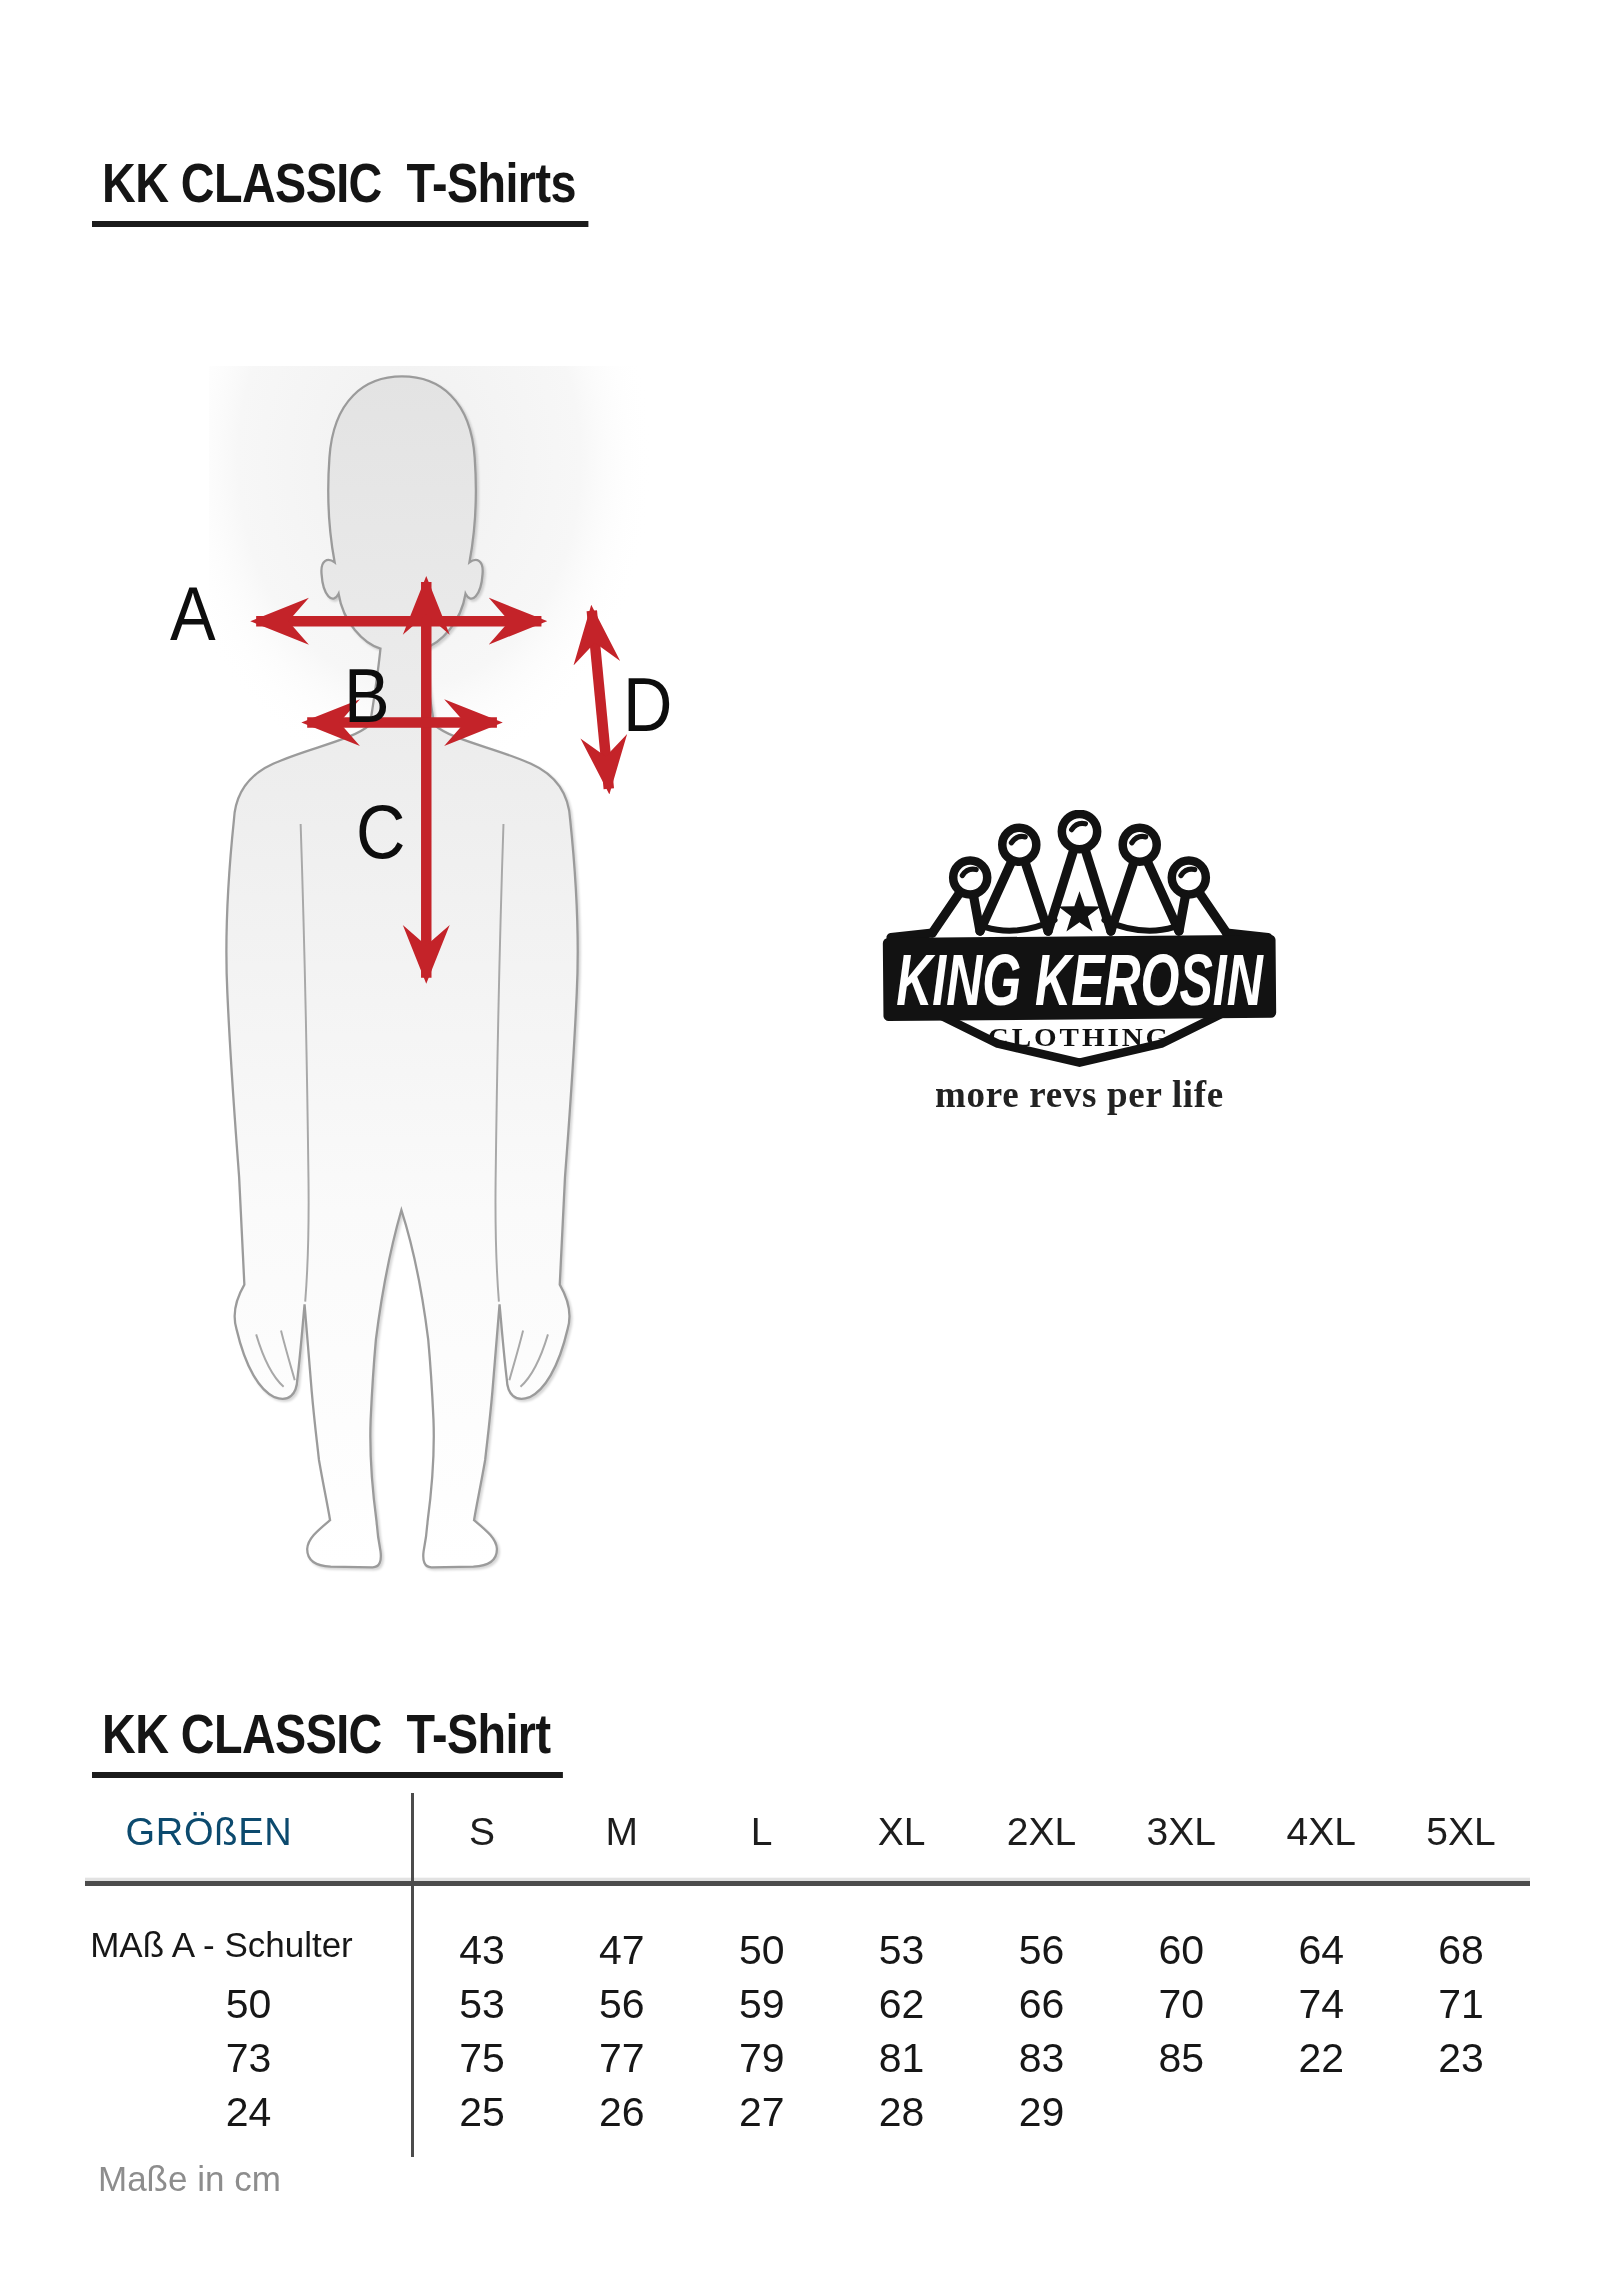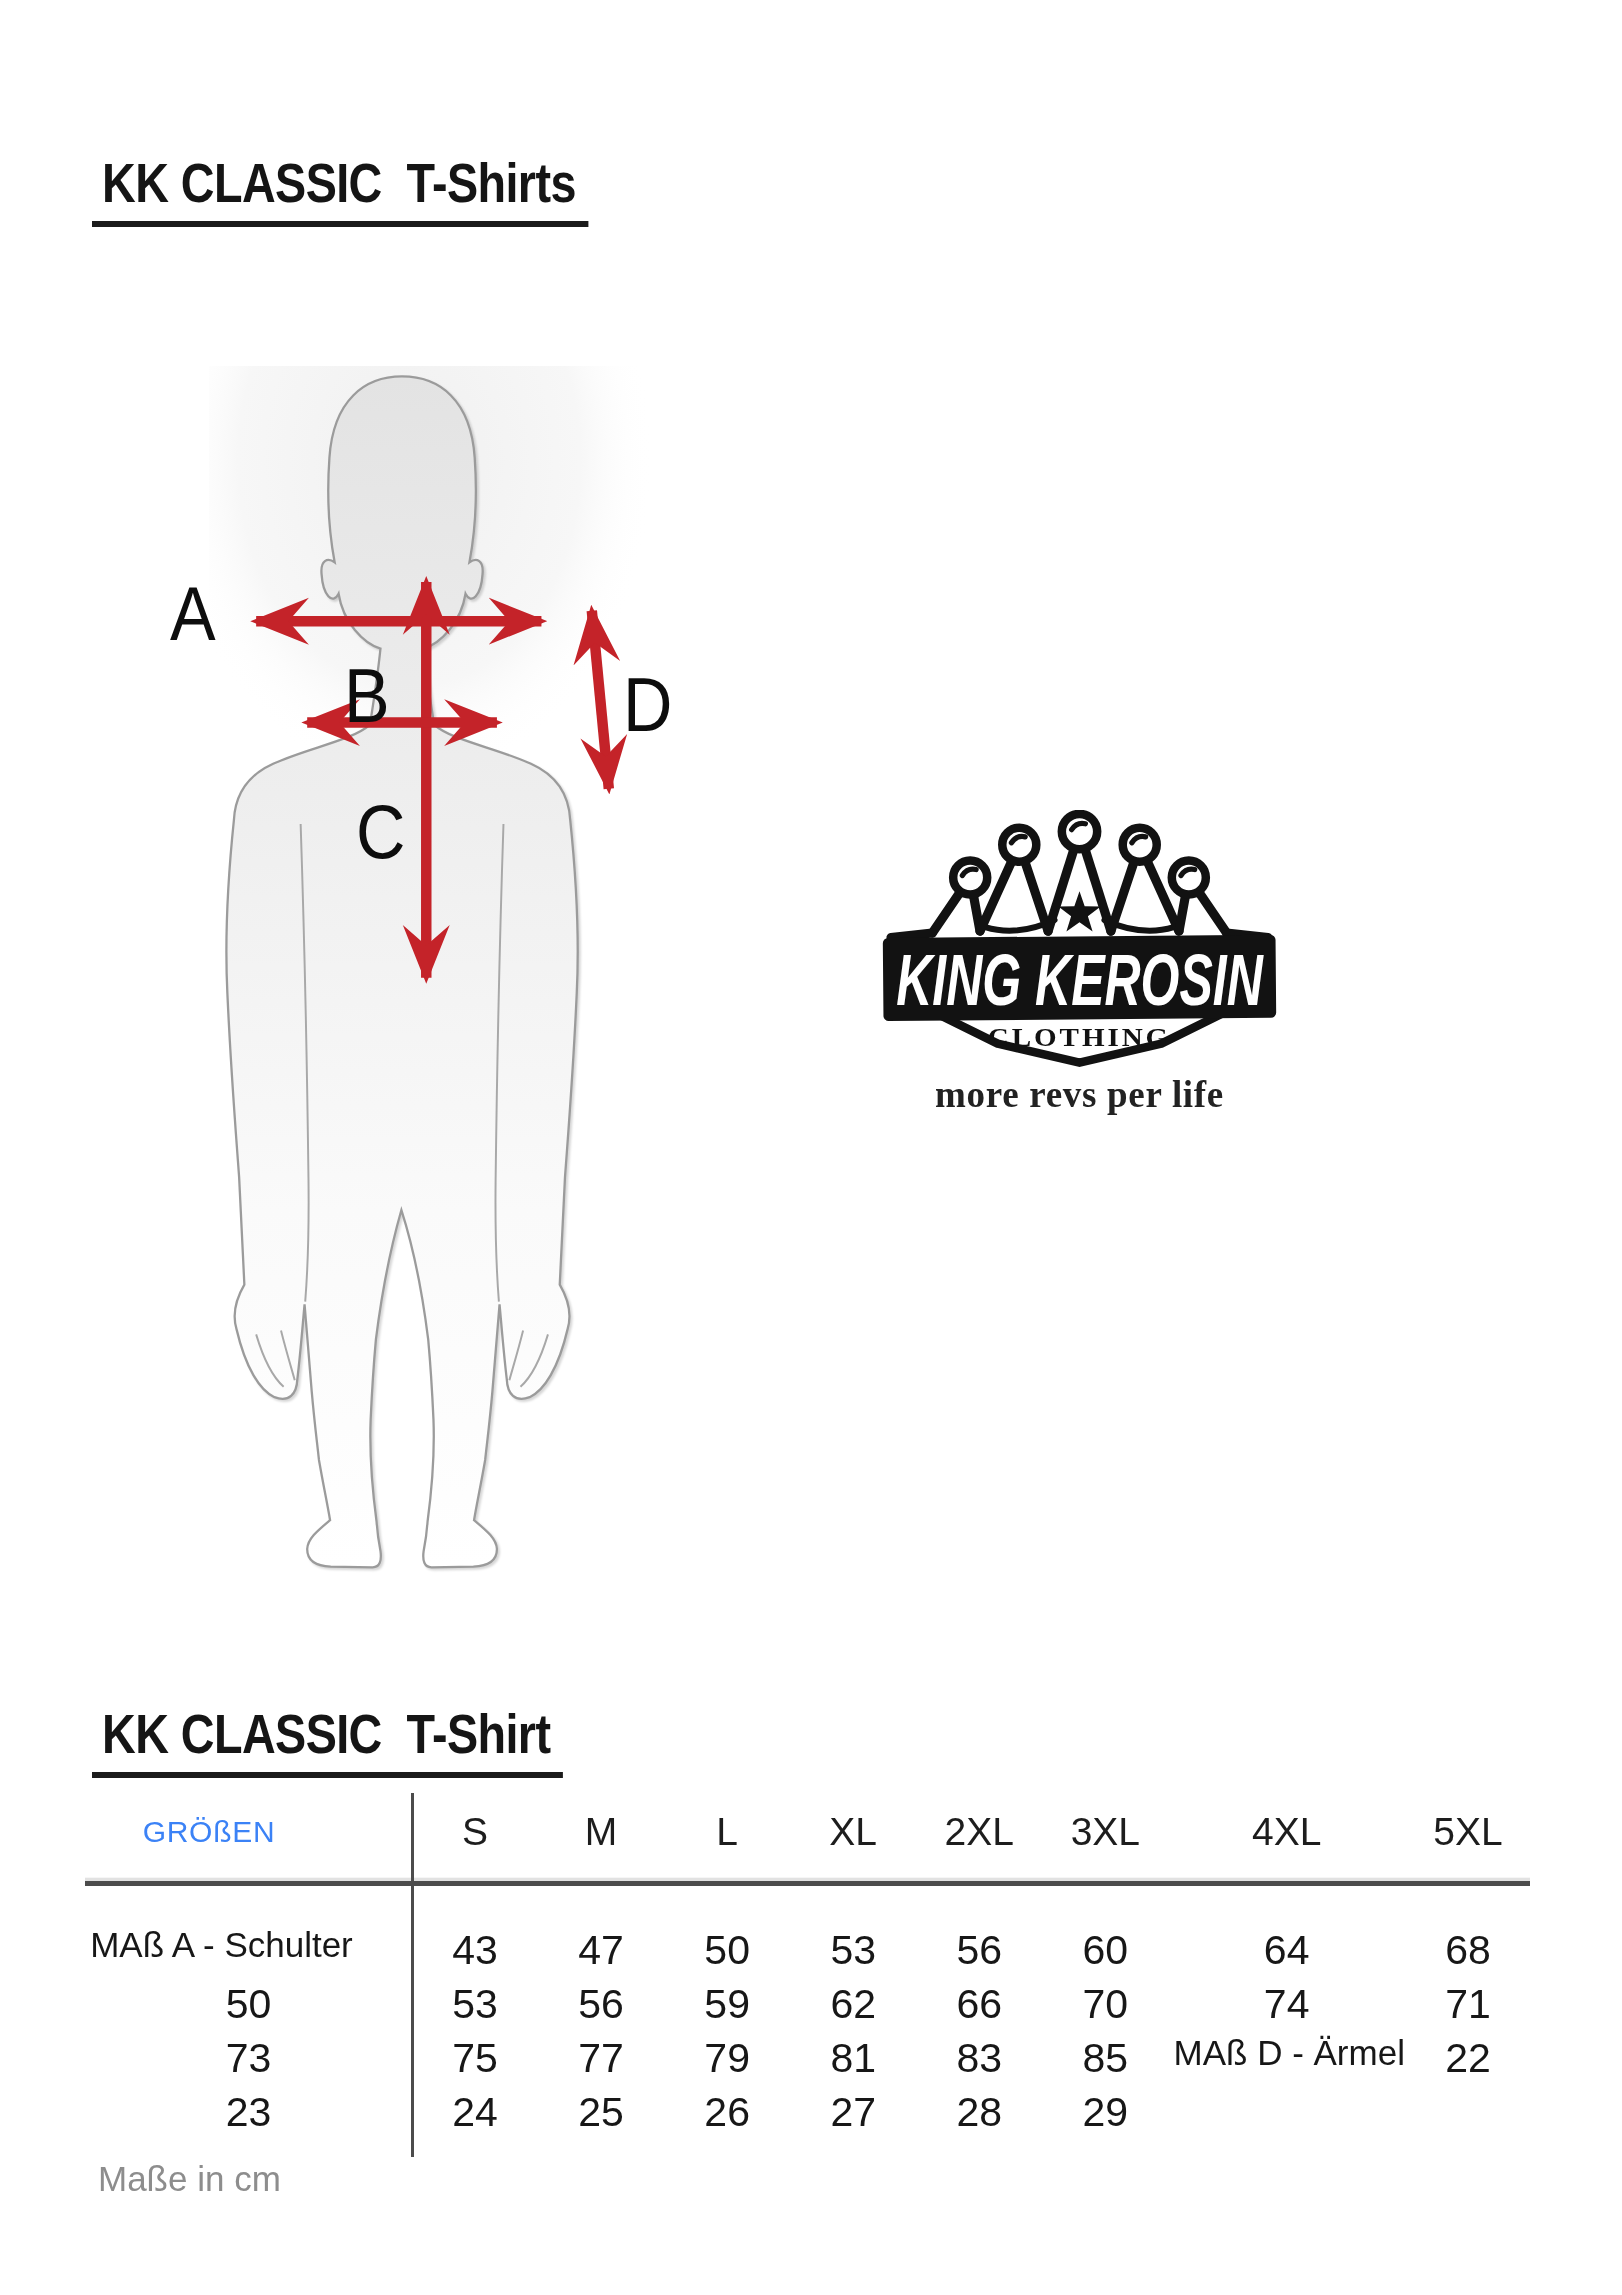--- a/index.html
+++ b/index.html
@@ -42,22 +42,22 @@
   }
 
   
   #size-table {
     left:85px; top:1785px; width:1446px;
     display:grid;
     grid-template-columns:327px repeat(8, 1fr);
   }
   #size-table .cell { display:flex; align-items:center; }
   #size-table .corner {
-    height:94px; font-size:30px; letter-spacing:0.7px;
-    justify-content:center; padding-right:79px; color:#3b82f6;text-align:right;
+    height:94px; font-size:38px; letter-spacing:0.7px;
+    justify-content:center; padding-right:79px; color:#0c4a6e;text-align:right;
   }
   #size-table .size-h {
     height:94px; font-size:39px; justify-content:center; color:#1d1d1d;
   }
   #size-table .spacer { grid-column:1 / -1; height:39px; }
   #size-table .rlabel {
     height:54px; font-size:35px; letter-spacing:0;
     justify-content:flex-start; padding-left:5.2px; white-space:pre; color:#171717;
   }
   #size-table .rval {
@@ -231,21 +231,20 @@
     <div class="cell rval">70</div>
     <div class="cell rval">74</div>
     <div class="cell rval">71</div>
     <div class="cell rval">73</div>
     <div class="cell rval">75</div>
     <div class="cell rval">77</div>
     <div class="cell rval">79</div>
     <div class="cell rval">81</div>
     <div class="cell rval">83</div>
     <div class="cell rval">85</div>
-    <div class="cell rlabel">MAß D - Ärmel</div>
     <div class="cell rval">22</div>
     <div class="cell rval">23</div>
     <div class="cell rval">24</div>
     <div class="cell rval">25</div>
     <div class="cell rval">26</div>
     <div class="cell rval">27</div>
     <div class="cell rval">28</div>
     <div class="cell rval">29</div>
   </div>
 <div id="table-rule" class="abs"></div>

